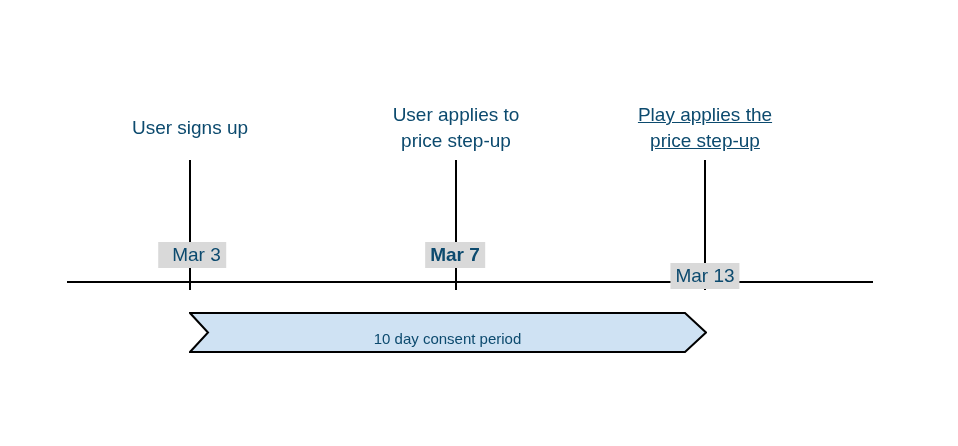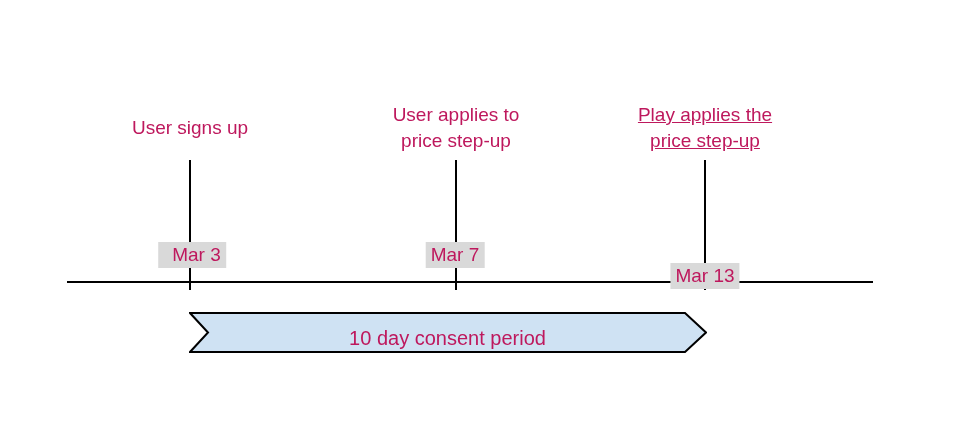--- a/index.html
+++ b/index.html
@@ -7,21 +7,21 @@
     padding: 0;
     background: #ffffff;
   }
   .stage {
     position: relative;
     width: 958px;
     height: 446px;
     background: #ffffff;
     overflow: hidden;
     font-family: "Liberation Sans", sans-serif;
-    color: #be185d;
+    color: #0c4a6e;
   }
   .event-label {
     position: absolute;
     top: 101px;
     height: 54px;
     width: 240px;
     display: flex;
     align-items: center;
     justify-content: center;
     text-align: center;
@@ -66,40 +66,40 @@
   }
   .ribbon-label {
     position: absolute;
     left: 190px;
     top: 313px;
     width: 515px;
     height: 50px;
     display: flex;
     align-items: center;
     justify-content: center;
-    font-size: 20px;
+    font-size: 15px;
     z-index: 2;
   }
 </style>
 </head>
 <body>
 
 <div class="stage">
 
   <div class="event-group">
     <div class="event-label" style="left:190px;">User signs up</div>
     <div class="event-tick" style="left: 190px; background: rgb(0, 0, 0);"></div>
     <div class="date-badge" style="left: 192px; background: rgb(217, 217, 217); padding-left: 14px;">Mar 3</div>
   </div>
 
   <div class="event-group">
     <div class="event-label" style="left:456px;">User applies to
 price step-up</div>
     <div class="event-tick" style="left: 456px; background: rgb(0, 0, 0);"></div>
-    <div class="date-badge" style="left: 455px; background: rgb(217, 217, 217);">Mar 7</div>
+    <div class="date-badge" style="left: 455px; background: rgb(217, 217, 217); font-weight: bold;">Mar 7</div>
   </div>
 
   <div class="event-group">
     <div class="event-label" style="left:705px;text-decoration:underline;">Play applies the
 price step-up</div>
     <div class="event-tick" style="left: 705px; background: rgb(0, 0, 0);"></div>
     <div class="date-badge" style="left: 705px; background: rgb(217, 217, 217); margin-top: 21px;">Mar 13</div>
   </div>
 
   <div class="timeline-axis" style="background: rgb(0, 0, 0);"></div>

